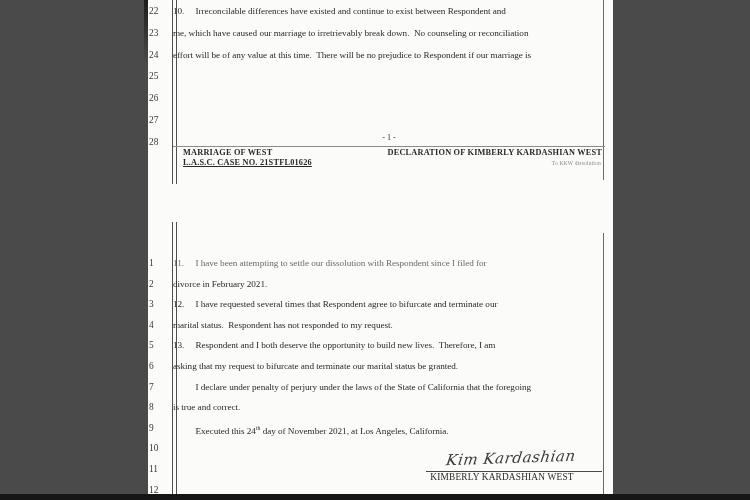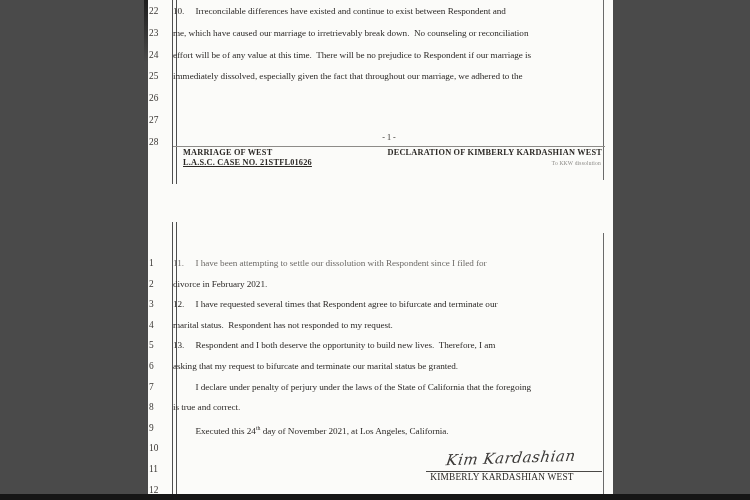--- a/index.html
+++ b/index.html
@@ -78,21 +78,20 @@
       <div class="row">
         <span class="num">23</span>
         <span class="txt">me, which have caused our marriage to irretrievably break down.  No counseling or reconciliation</span>
       </div>
       <div class="row">
         <span class="num">24</span>
         <span class="txt">effort will be of any value at this time.  There will be no prejudice to Respondent if our marriage is</span>
       </div>
       <div class="row">
         <span class="num">25</span>
-        <span class="txt">immediately dissolved, especially given the fact that throughout our marriage, we adhered to the</span>
       </div>
       <div class="row">
         <span class="num">26</span>
       </div>
       <div class="row">
         <span class="num">27</span>
         <span class="txt"></span>
       </div>
       <div class="row">
         <span class="num">28</span>

